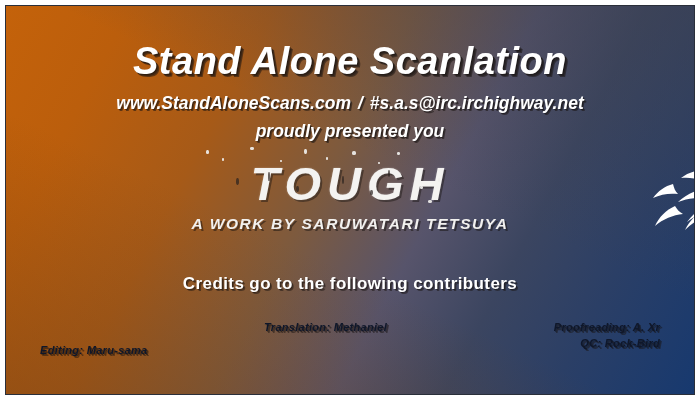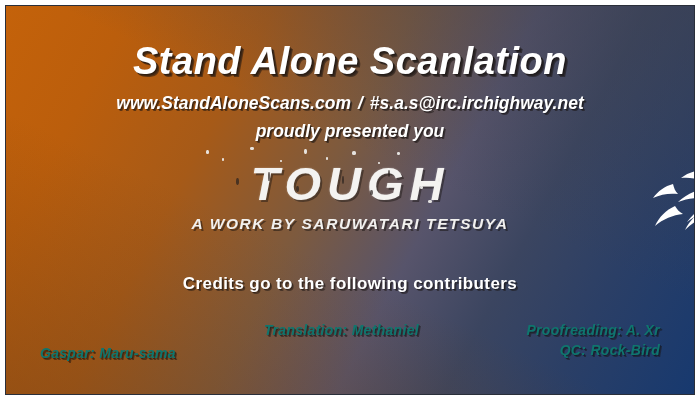--- a/index.html
+++ b/index.html
@@ -159,25 +159,25 @@
     text-shadow:2px 2px 0 rgba(25,20,18,0.5), 1px 1px 0 rgba(0,0,0,0.35);
   }
 
   #credits-columns {
     position:absolute;
     left:0; right:0; top:306px;
     height:70px;
   }
 
   .credit-line {
-    font-size:14px;
+    font-size:11px;
     font-weight:bold;
     font-style:italic;
     letter-spacing:0.3px;
-    color:#0f766e;
+    color:#0f172a;
     text-shadow:2px 2px 0 rgba(25,20,18,0.5), 1px 1px 0 rgba(0,0,0,0.35);
     white-space:nowrap;
     line-height:1.45;
   }
 
   #credits-col-editing   { position:absolute; left:34px;  top:31px;  text-align:left; }
   #credits-col-transl    { position:absolute; left:258px; top:8px;   text-align:left; }
   #credits-col-typeset   { position:absolute; right:34px; top:8px;   text-align:right; }
 </style>
 </head>
@@ -249,21 +249,21 @@
 
           <div class="series-author">A WORK BY SARUWATARI TETSUYA</div>
         </div>
       </div>
 
       <div id="credits-heading">Credits go to the following contributers</div>
 
       <div id="credits-columns">
 
         <div id="credits-col-editing">
-          <div class="credit-line">Gaspar: Maru-sama</div>
+          <div class="credit-line">Editing: Maru-sama</div>
         </div>
 
         <div id="credits-col-transl">
           <div class="credit-line">Translation: Methaniel</div>
         </div>
 
         <div id="credits-col-typeset">
           <div class="credit-line">Proofreading: A. Xr</div>
           <div class="credit-line">QC: Rock-Bird</div>
         </div>

